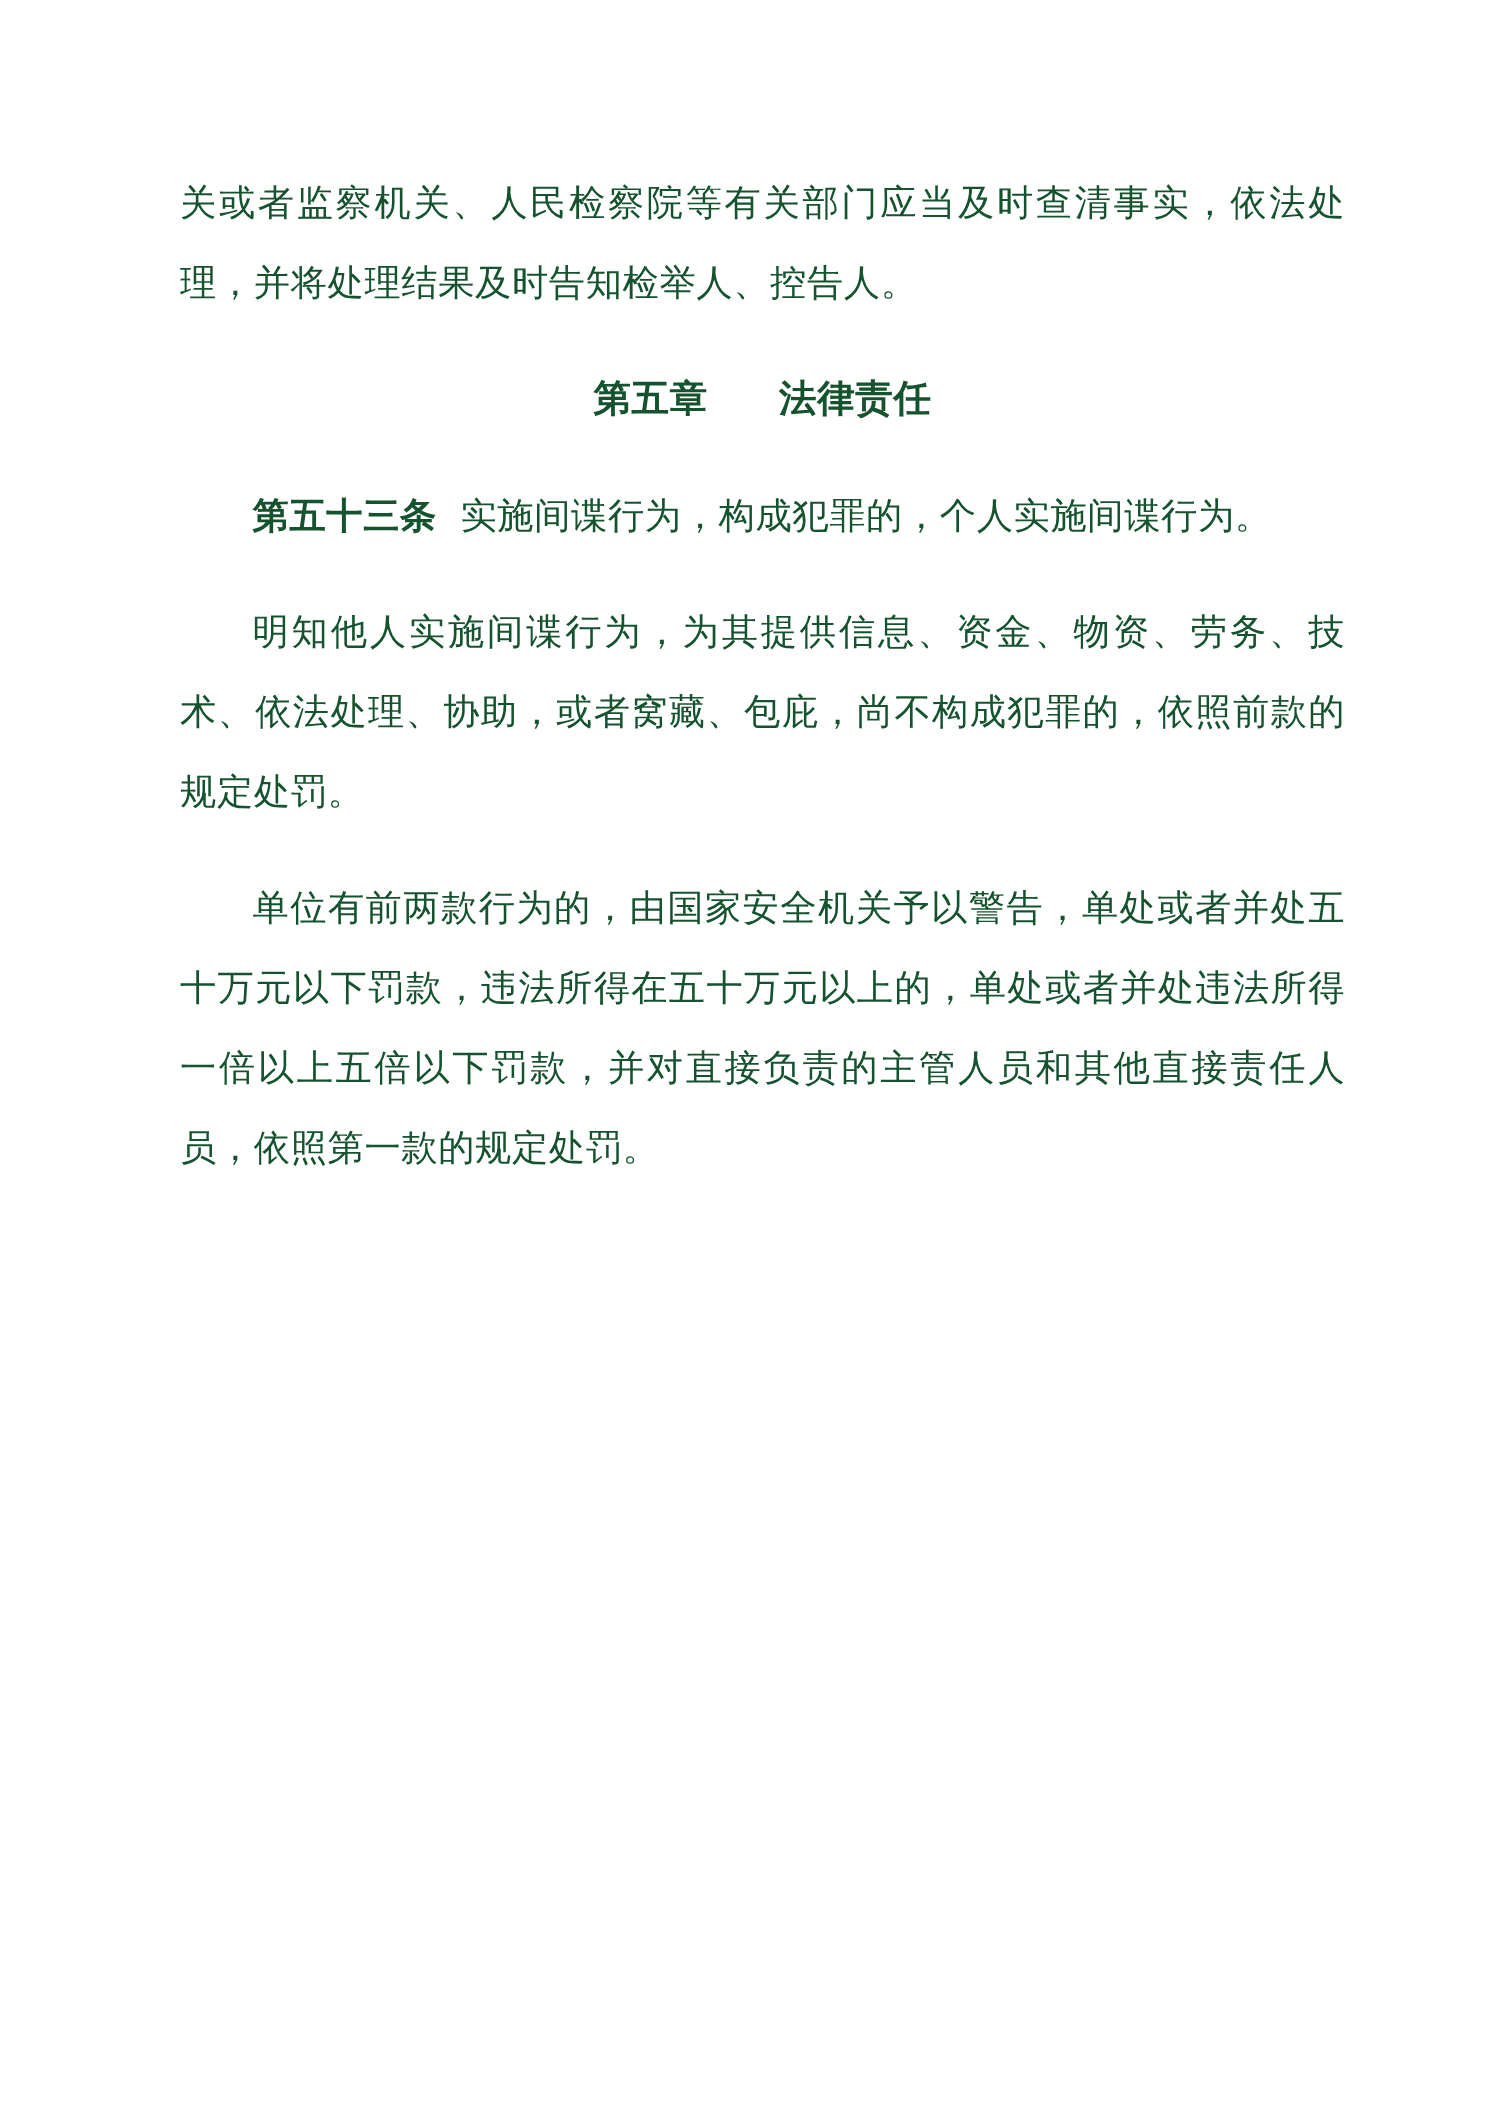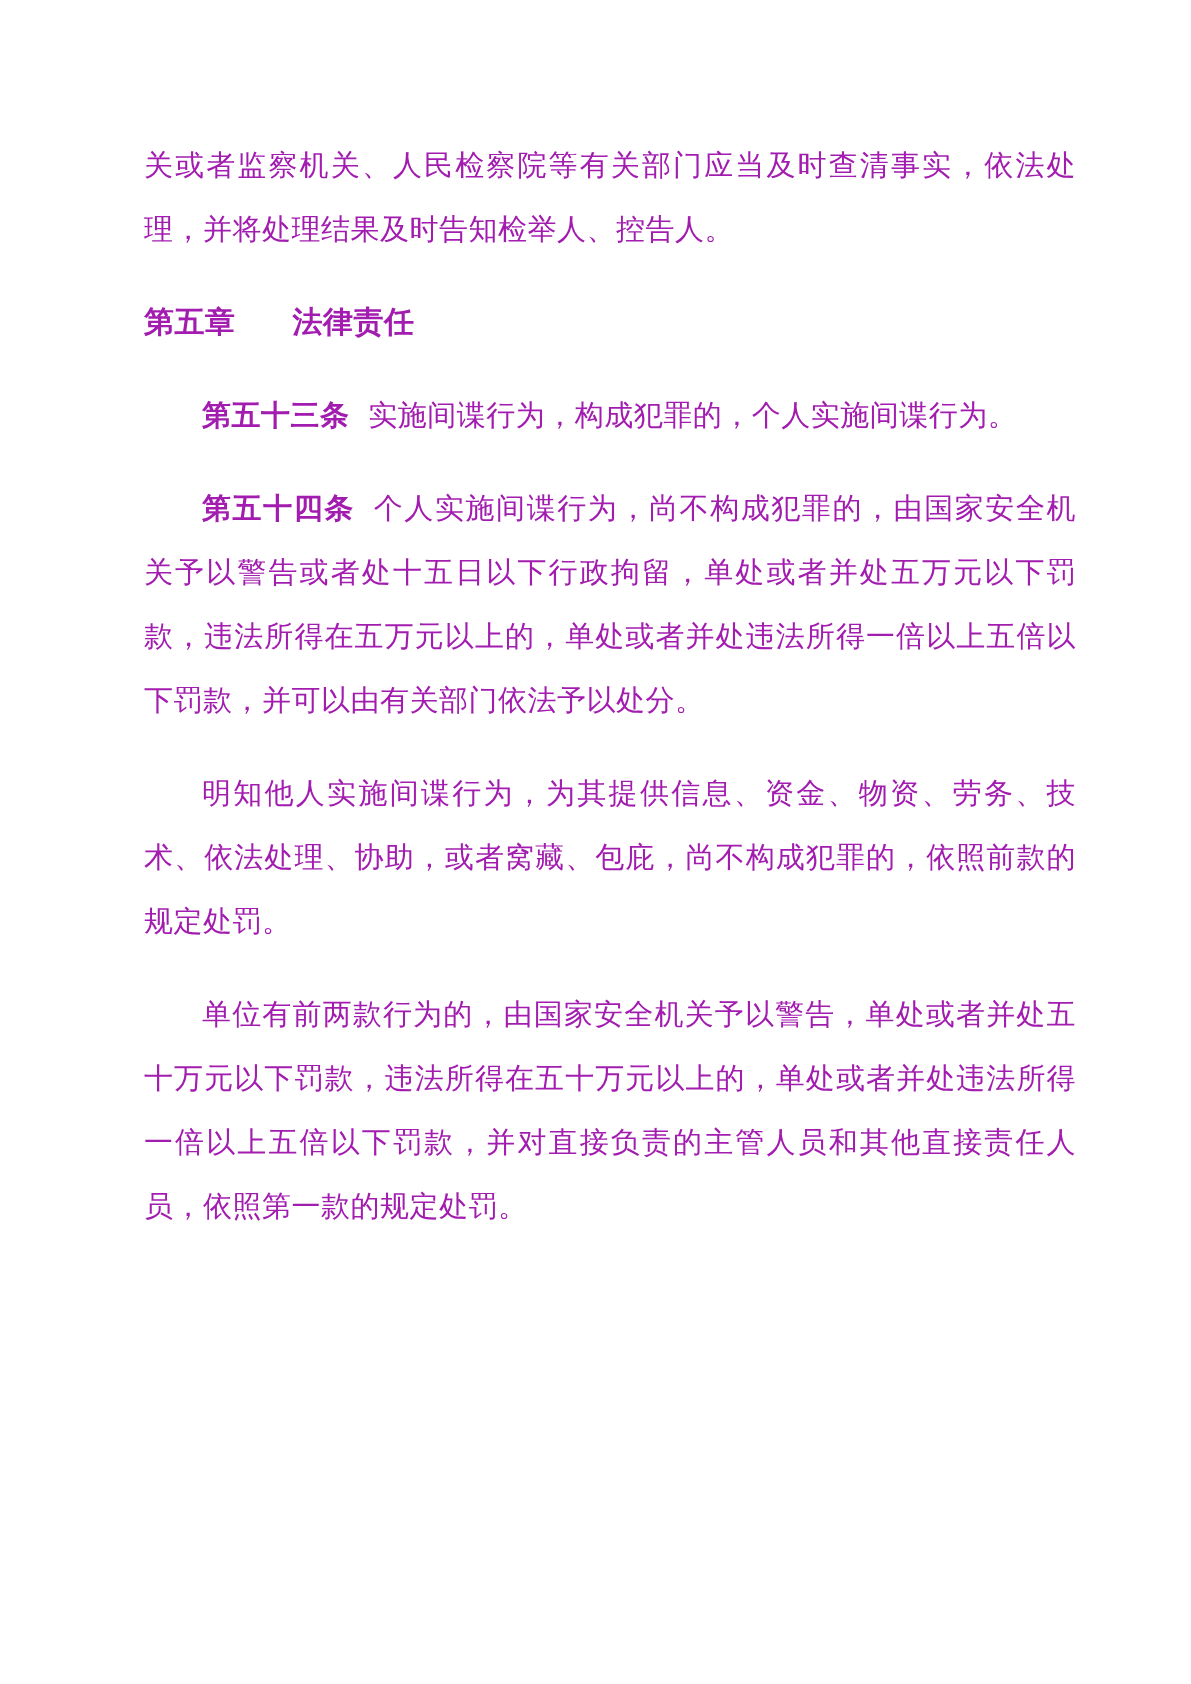--- a/index.html
+++ b/index.html
@@ -8,39 +8,39 @@
     background: #ffffff;
   }
   .page {
     position: relative;
     width: 1191px;
     height: 1684px;
     margin: 0 auto;
     background: #ffffff;
     box-sizing: border-box;
     padding: 133px 115px 0 144px;
-    font-family: Liberation Sans, sans-serif;
-    color: #a21caf;
+    font-family: Liberation Mono, monospace;
+    color: #14532d;
     overflow: hidden;
   }
   .para {
     font-size: 29px;
     line-height: 64px;
     text-align: justify;
     margin: 0 0 29px 0;
     letter-spacing: 0.5px;
   }
   .para.indent {
     text-indent: 2em;
   }
   .chapter-heading {
     font-size: 30px;
     line-height: 64px;
     font-weight: bold;
-    text-align: left;
+    text-align: center;
     margin: 0 0 29px 0;
     letter-spacing: 0.5px;
   }
   .chapter-heading .chapter-title {
     margin-left: 1.9em;
   }
   .article-label {
     font-weight: bold;
     margin-right: 0.65em;
     margin-top: 35px;
@@ -55,21 +55,18 @@
 
 
   <div class="chapter-heading">
     <span>第五章</span><span class="chapter-title">法律责任</span>
   </div>
 
   <p class="para indent">
     <span class="article-label">第五十三条</span><span>实施间谍行为，构成犯罪的，个人实施间谍行为。</span>
   </p>
 
-  <p class="para indent">
-    <span class="article-label">第五十四条</span><span>个人实施间谍行为，尚不构成犯罪的，由国家安全机关予以警告或者处十五日以下行政拘留，单处或者并处五万元以下罚款，违法所得在五万元以上的，单处或者并处违法所得一倍以上五倍以下罚款，并可以由有关部门依法予以处分。</span>
-  </p>
 
   <p class="para indent">明知他人实施间谍行为，为其提供信息、资金、物资、劳务、技术、依法处理、协助，或者窝藏、包庇，尚不构成犯罪的，依照前款的规定处罚。</p>
 
   <p class="para indent">单位有前两款行为的，由国家安全机关予以警告，单处或者并处五十万元以下罚款，违法所得在五十万元以上的，单处或者并处违法所得一倍以上五倍以下罚款，并对直接负责的主管人员和其他直接责任人员，依照第一款的规定处罚。</p>
 
 </div>
 
 </body></html>

